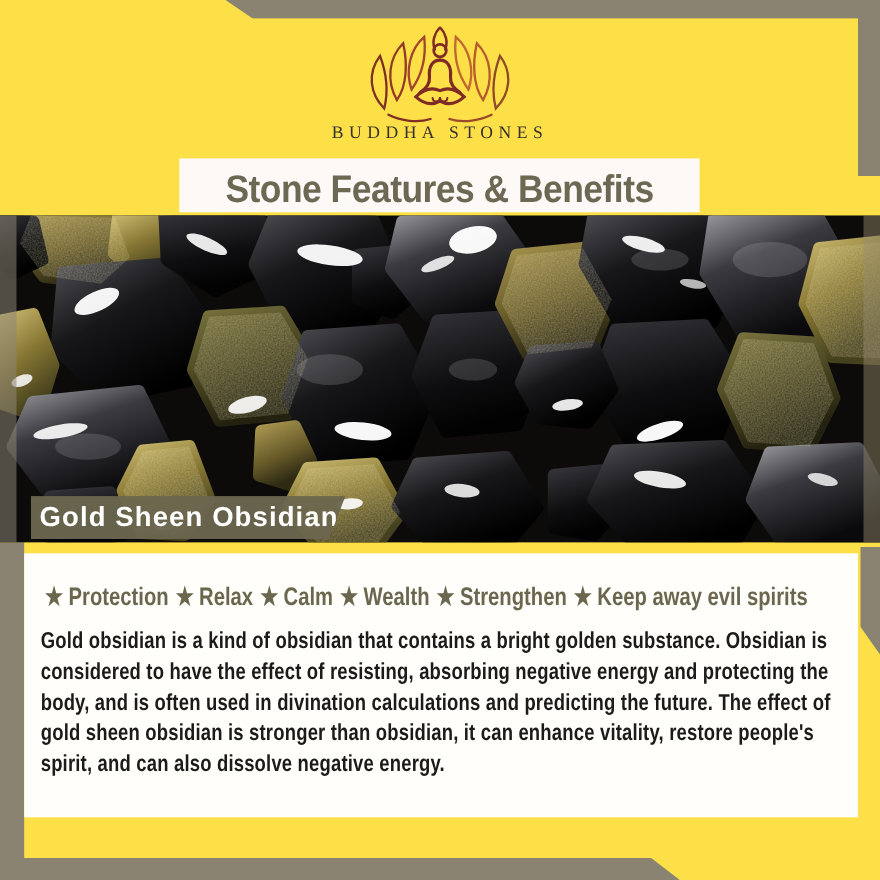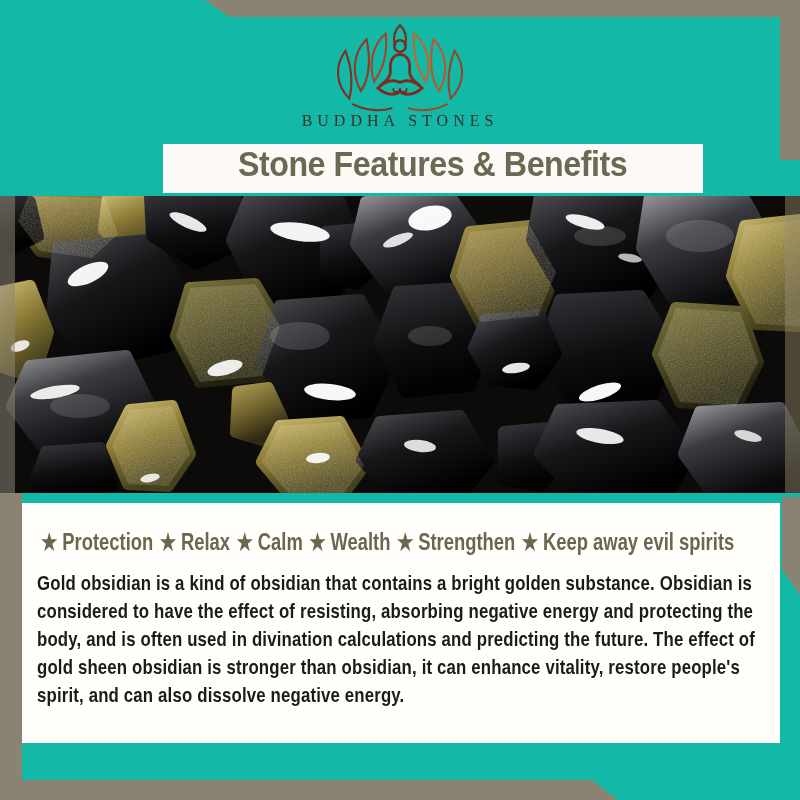--- a/index.html
+++ b/index.html
@@ -1,39 +1,39 @@
 <!DOCTYPE html>
 <html><head>
 <meta charset="utf-8">
 <style>
   html,body{margin:0;padding:0;}
   body{width:800px;height:800px;overflow:hidden;font-family:"Liberation Sans",sans-serif;}
-  .page{position:relative;width:800px;height:800px;background:#14b8a6;overflow:hidden;}
+  .page{position:relative;width:800px;height:800px;background:#fde047;overflow:hidden;}
 
   
   .accent{position:absolute;background:#8A8371;}
   .top-band{left:205px;top:0;width:595px;height:17px;
     clip-path:polygon(0 0,100% 0,100% 100%,25px 100%);}
   .top-right-strip{left:780px;top:0;width:20px;height:160px;}
   .left-strip{left:0;top:493px;width:22px;height:307px;}
   .bottom-band{left:0;top:780px;width:620px;height:20px;
     clip-path:polygon(0 0,592px 0,618px 100%,0 100%);}
   .right-mid-strip{left:782px;top:497px;width:18px;height:98px;
     clip-path:polygon(0 0,100% 0,100% 100%,0 74%);}
 
   
   .logo-wrap{position:absolute;left:0;top:24px;width:800px;height:88px;
     display:flex;justify-content:center;align-items:center;}
   .brand-name{position:absolute;left:0;top:112px;width:800px;text-align:center;
     font-family:"Liberation Serif",serif;font-size:16px;letter-spacing:5px;
     color:#38302B;}
 
   
-  .title-band{position:absolute;left:163px;top:144px;width:540px;height:49px;
-    background:#FCF9F6;display:flex;align-items:flex-start;justify-content:center;}
+  .title-band{position:absolute;left:163px;top:144px;width:473px;height:49px;
+    background:#FCF9F6;display:flex;align-items:flex-end;justify-content:center;}
   .page-title{font-size:35px;font-weight:700;color:#6C6853;white-space:nowrap;
     transform:scaleX(0.92);letter-spacing:-0.5px;}
 
   
   .photo{position:absolute;left:0;top:196px;width:800px;height:297px;background:#0c0b09;}
   .photo svg{display:block;width:800px;height:297px;}
   .photo-tint{position:absolute;top:196px;width:15px;height:297px;pointer-events:none;}
   .tint-left{left:0;background:rgba(140,133,116,0.55);}
   .tint-right{left:785px;background:rgba(152,143,110,0.45);}
 
@@ -221,19 +221,22 @@
         <ellipse cx="318" cy="262" rx="12" ry="5" transform="rotate(-6 318 262)" opacity="0.9"></ellipse>
         <ellipse cx="600" cy="240" rx="24" ry="7" transform="rotate(10 600 240)" opacity="0.9"></ellipse>
         <ellipse cx="150" cy="282" rx="10" ry="4" transform="rotate(-12 150 282)" opacity="0.85"></ellipse>
         <ellipse cx="748" cy="240" rx="14" ry="5" transform="rotate(14 748 240)" opacity="0.8"></ellipse>
       </g>
     </svg>
   </div>
   <div class="photo-tint tint-left"></div>
   <div class="photo-tint tint-right"></div>
 
+  <div class="label-banner">
+    <span class="label-text">Gold Sheen Obsidian</span>
+  </div>
 
   <div class="card">
     <div class="benefits"><span class="star">★</span><span>Protection</span><span class="star">★</span><span>Relax</span><span class="star">★</span><span>Calm</span><span class="star">★</span><span>Wealth</span><span class="star">★</span><span>Strengthen</span><span class="star">★</span><span>Keep away evil spirits</span></div>
     <div class="description">Gold obsidian is a kind of obsidian that contains a bright golden substance. Obsidian is considered to have the effect of resisting, absorbing negative energy and protecting the body, and is often used in divination calculations and predicting the future. The effect of gold sheen obsidian is stronger than obsidian, it can enhance vitality, restore people's spirit, and can also dissolve negative energy.</div>
   </div>
 
 </div>
 
 </body></html>

